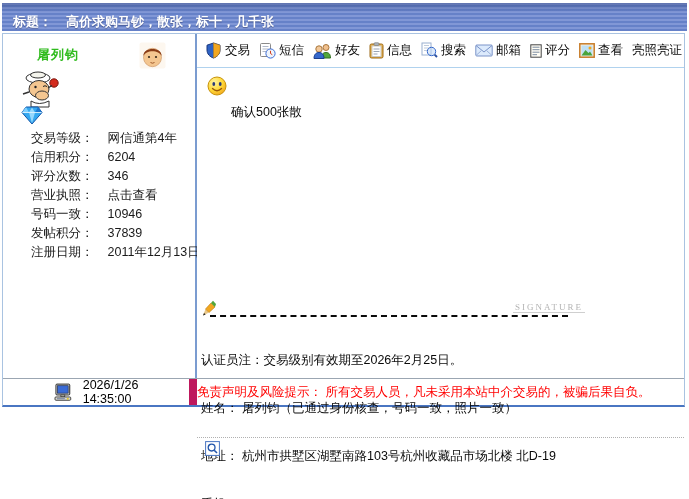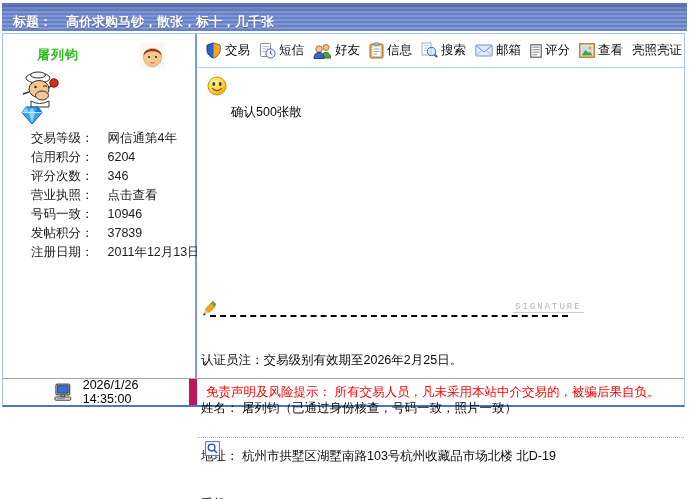--- a/index.html
+++ b/index.html
@@ -34,31 +34,31 @@
 
   .toolbar{position:absolute;top:0;left:0;right:0;height:34px;border-bottom:1px solid #b0d2ee;display:flex;align-items:center;padding-left:8px}
   .tb-item{display:inline-flex;align-items:center;gap:3px;margin-right:9px;font-size:12.5px;color:#0a0a0a;cursor:pointer;white-space:nowrap}
   .tb-item svg{display:block}
 
   .post-smiley{position:absolute;left:10px;top:42px}
   .post-body{position:absolute;left:34px;top:70px;font-size:12.5px;color:#0a0a0a}
 
   .sig-pencil{position:absolute;left:4px;top:266px}
   .sig-dashes{position:absolute;left:13px;top:281px;width:358px;height:0;border-top:2px dashed #0a0a0a}
-  .sig-tag{position:absolute;left:316px;top:268px;font-family:Liberation Mono, monospace;font-size:9px;color:#b4b4b4;letter-spacing:2px;border-bottom:1px solid #cfcfcf;background:#fff;padding:0 2px}
+  .sig-tag{position:absolute;left:316px;top:268px;font-family:Liberation Serif, serif;font-size:9px;color:#b4b4b4;letter-spacing:2px;border-bottom:1px solid #cfcfcf;background:#fff;padding:0 2px}
   .sig-text{position:absolute;left:4px;top:286px;font-size:12.5px;line-height:16px;color:#0a0a0a;white-space:pre-wrap;width:485px}
 
   .dotted-sep{position:absolute;left:0;right:0;top:403px;border-top:1px dotted #b0b0b0}
   .zoom-btn{position:absolute;left:8px;top:407px;cursor:pointer}
 
   .footer-row{height:27px;border-top:1px solid #9ba6b2;display:flex;align-items:stretch;background:#fff}
   .footer-left{width:194px;border-right:8px solid #be185d;display:flex;align-items:center}
   .footer-left svg{margin-left:50px}
   .timestamp{margin-left:10px;font-size:12.5px;color:#000}
-  .footer-right{flex:1;display:flex;align-items:center;padding-left:9px}
+  .footer-right{flex:1;display:flex;align-items:center;}
   .disclaimer{color:#ff0000;font-size:12.5px;white-space:nowrap}
 </style>
 </head>
 <body>
 
 <div class="title-bar">
   <span class="t-label">标题：</span>
   <span class="t-text">高价求购马钞，散张，标十，几千张</span>
 </div>
 

